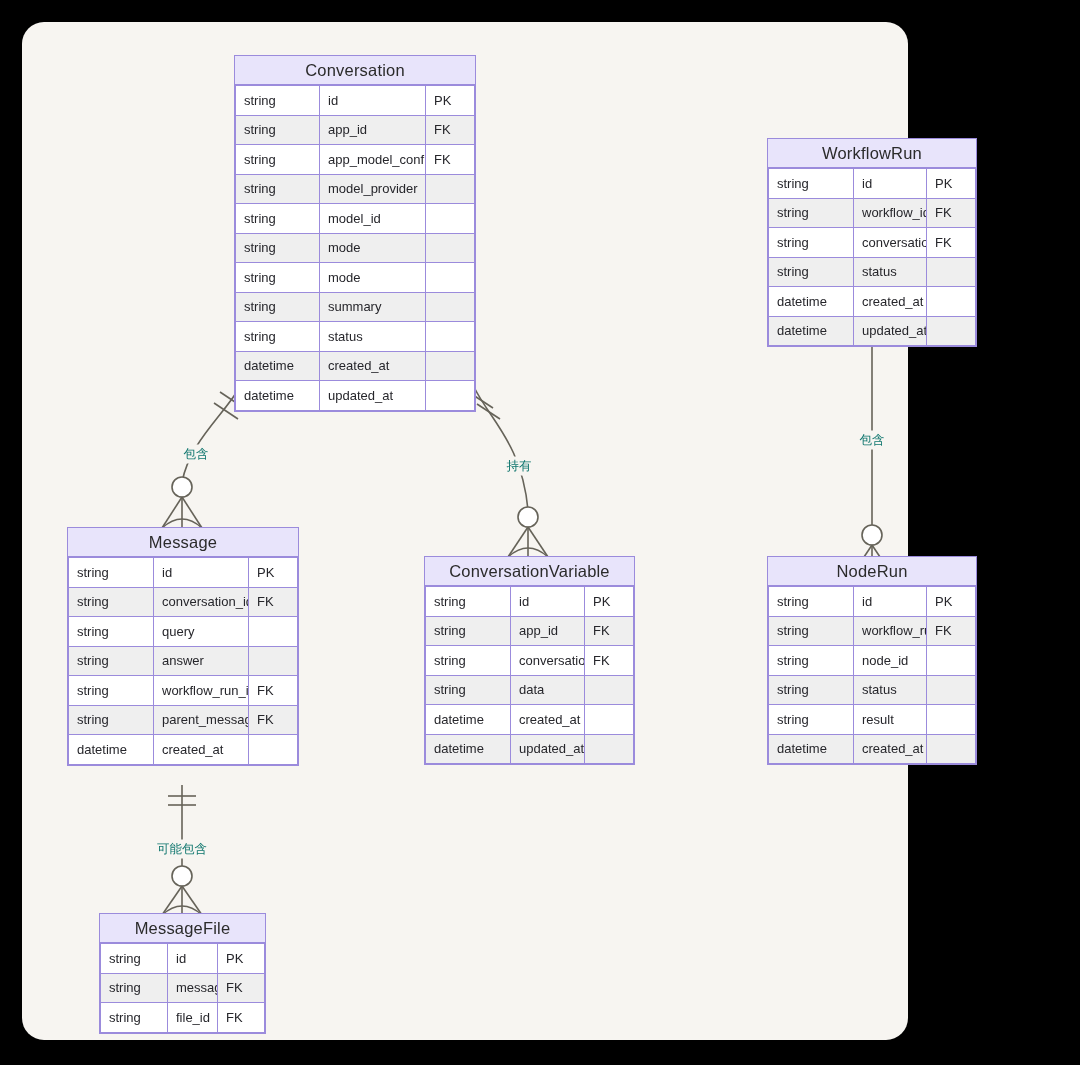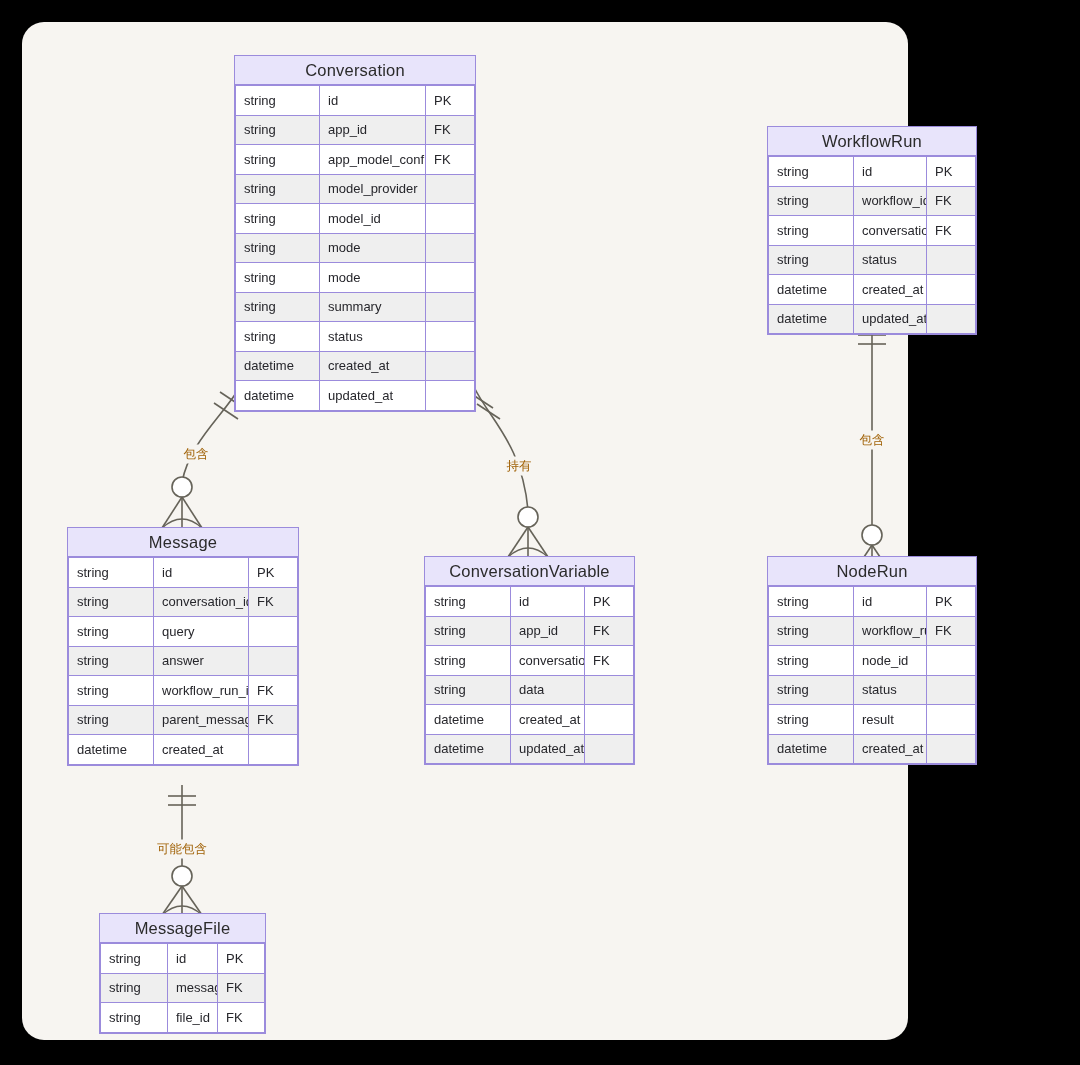--- a/index.html
+++ b/index.html
@@ -81,21 +81,21 @@
   .entity tr:nth-child(odd) td {
     background: #ffffff;
   }
   .entity td.c-type { }
   .entity td.c-name { }
   .entity td.c-key { text-align: left; }
 
   .rel-label {
     position: absolute;
     font-size: 12.5px;
-    color: #a16207;
+    color: #0f766e;
     background: #f7f5f1;
     padding: 1px 3px;
     transform: translate(-50%, -50%);
     white-space: nowrap;
   }
 </style>
 </head>
 <body>
 
 <div id="canvas">
@@ -204,21 +204,21 @@
                 <td class="c-key" style="width: 32px;"></td>
               </tr>
               <tr>
                 <td class="c-type" style="width: 67px;">datetime</td>
                 <td class="c-name">updated_at</td>
                 <td class="c-key" style="width: 32px;"></td>
               </tr>
             </tbody>
           </table>
         </div>
-        <div class="entity" style="left: 745px; top: 104px; width: 210px;">
+        <div class="entity" style="left: 745px; top: 116px; width: 210px;">
           <div class="ent-header">WorkflowRun</div>
           <table>
             <tbody>
               <tr>
                 <td class="c-type" style="width: 68px;">string</td>
                 <td class="c-name">id</td>
                 <td class="c-key" style="width: 32px;">PK</td>
               </tr>
               <tr>
                 <td class="c-type" style="width: 68px;">string</td>

